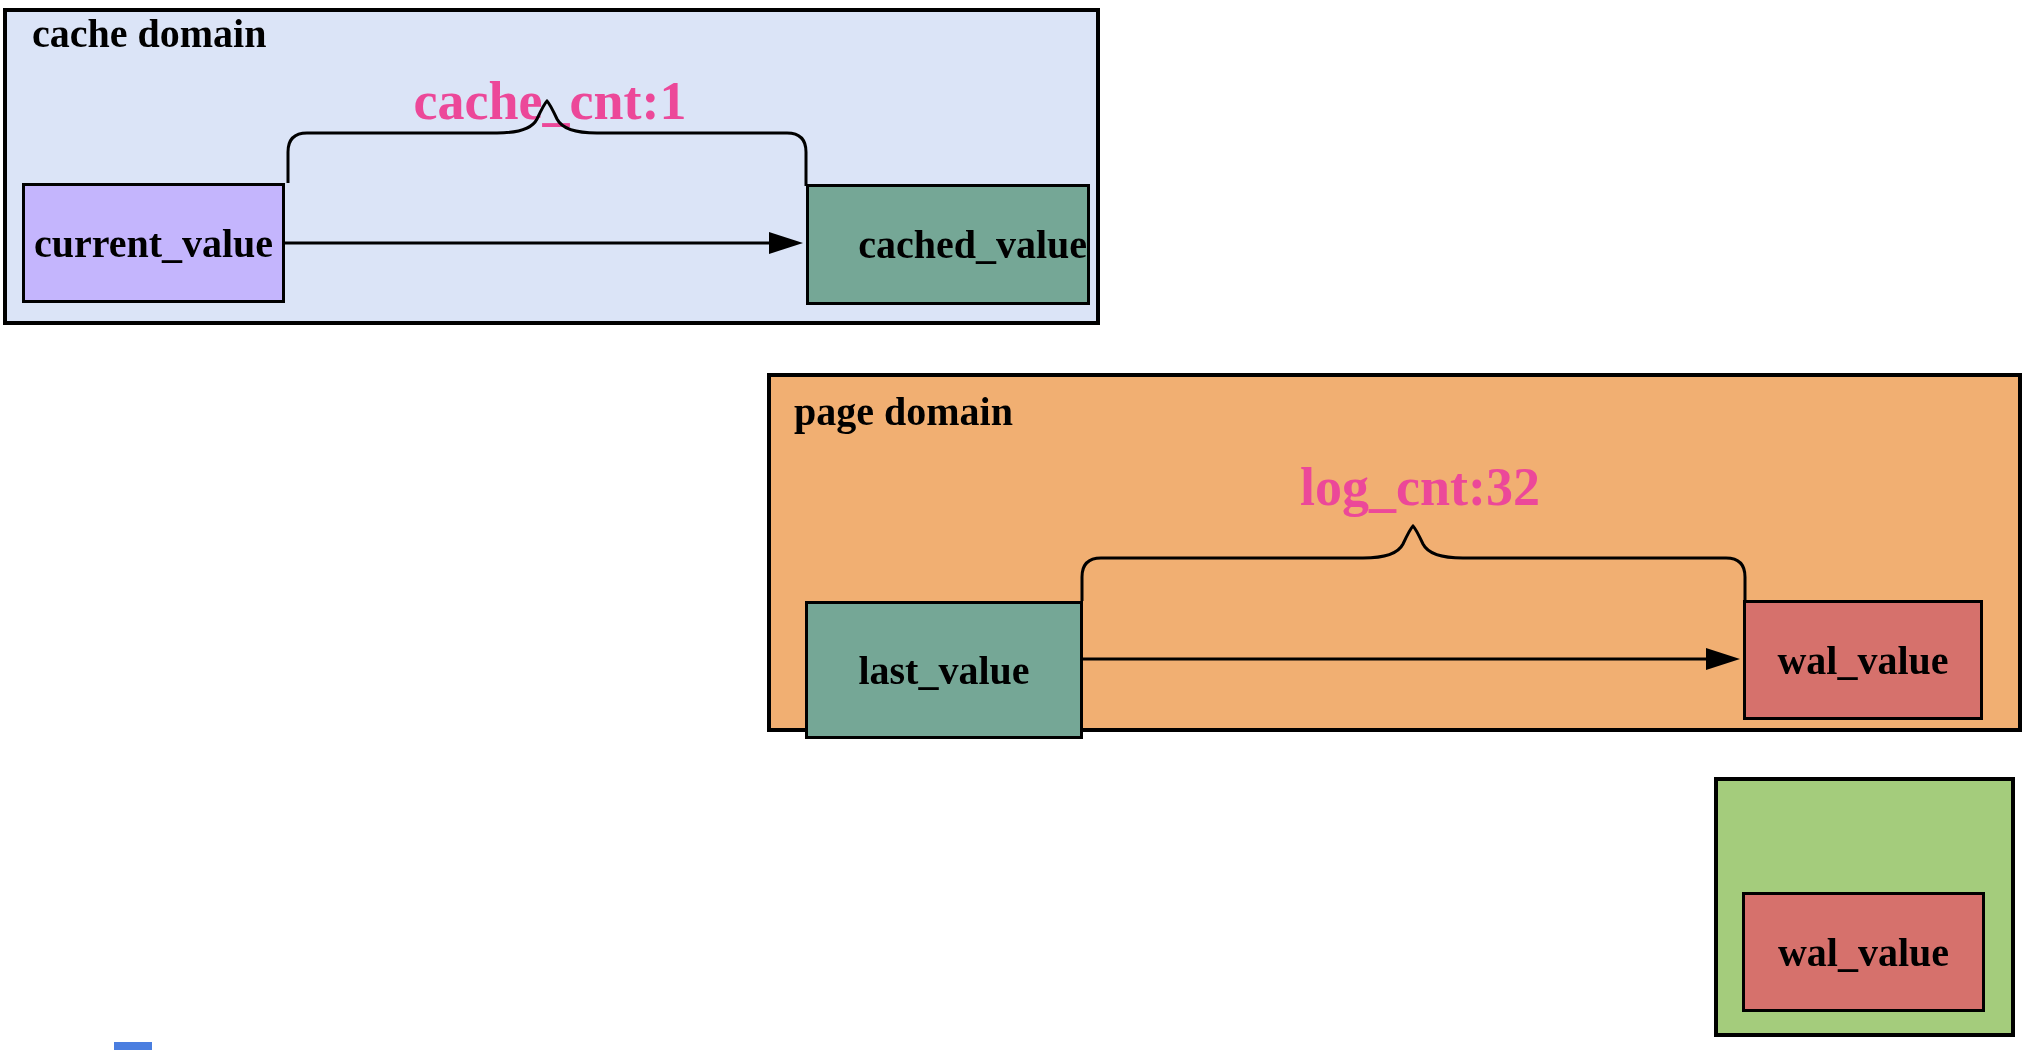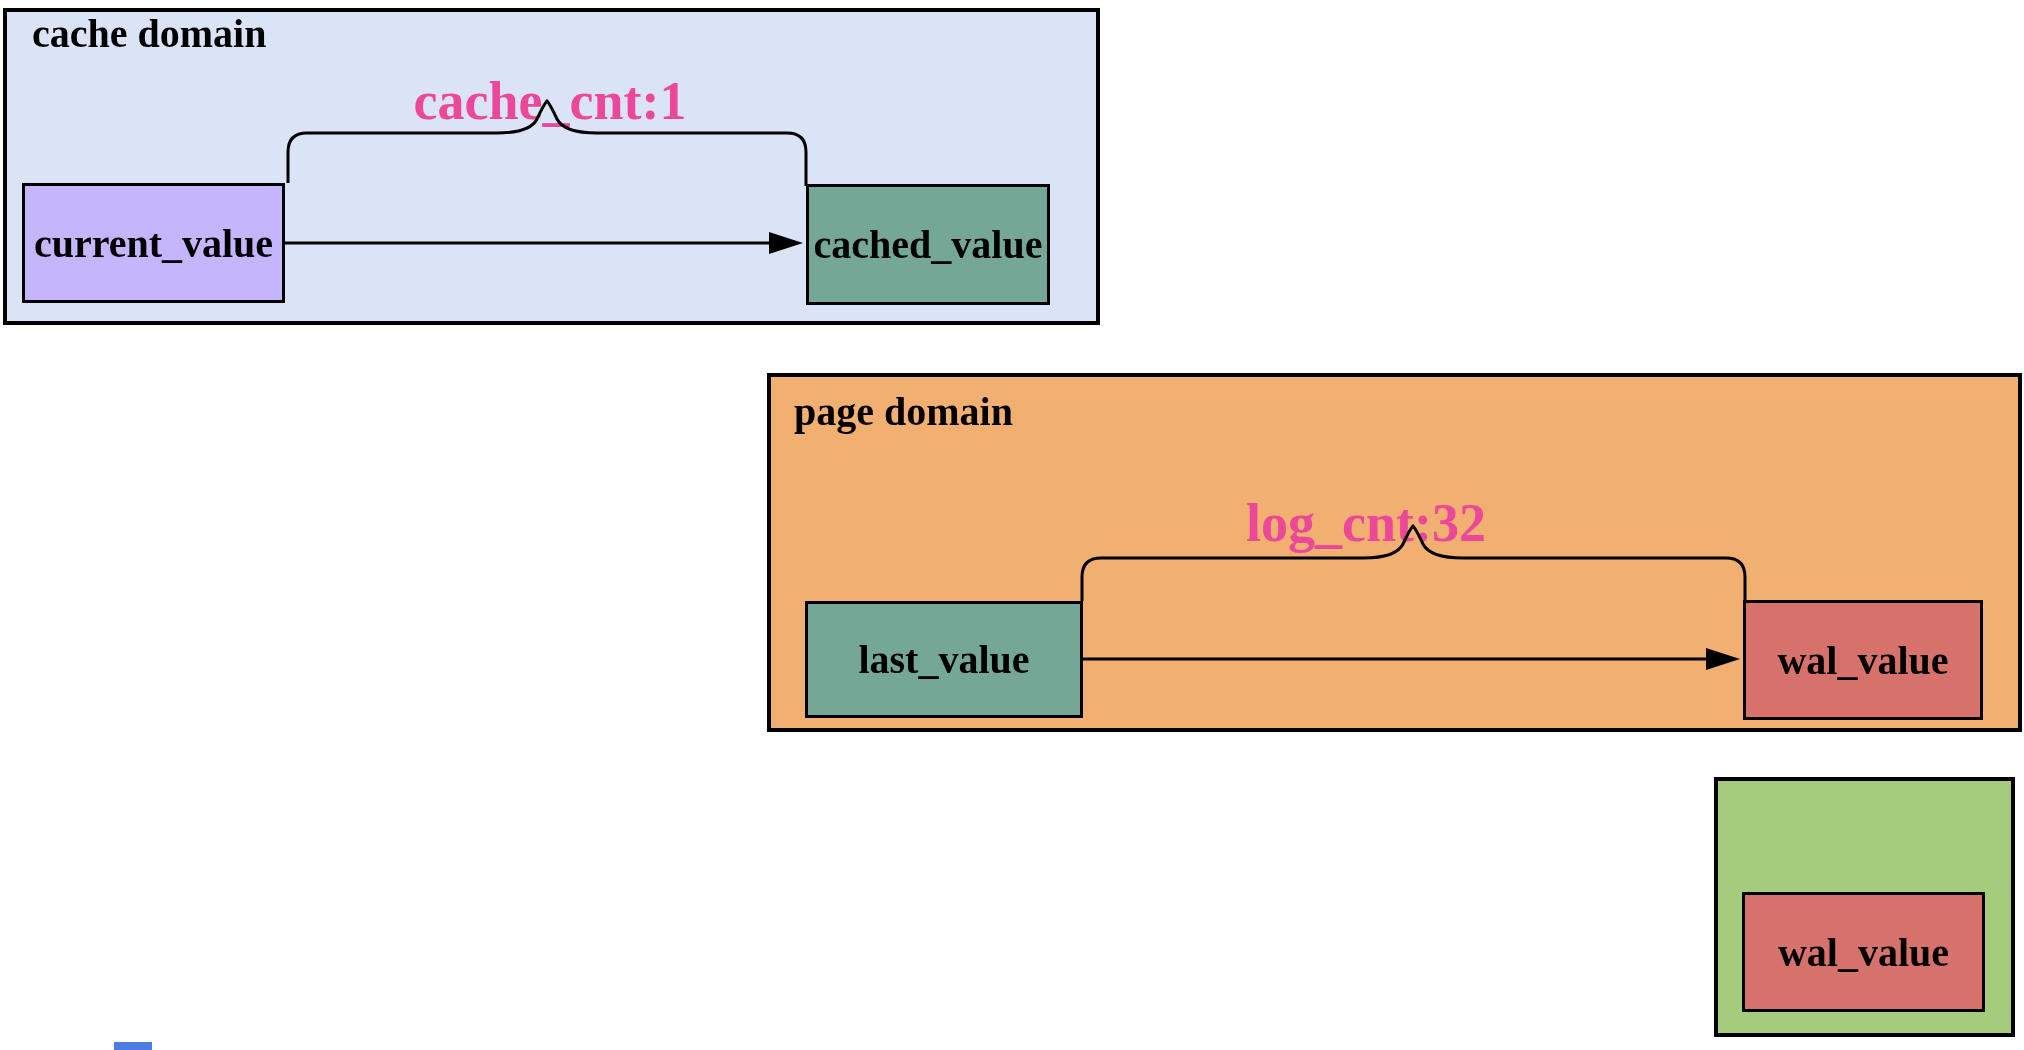--- a/index.html
+++ b/index.html
@@ -55,35 +55,35 @@
 <body>
 
 <div class="canvas">
 
   <div class="domain" style="left: 3px; top: 8px; width: 1097px; height: 317px; background-color: rgb(219, 228, 247);"></div>
   <div class="domain-title" style="left:32px;top:12px;">cache domain</div>
 
   <div class="node" style="left: 22px; top: 183px; width: 263px; height: 120px; background-color: #c4b5fd;">
     <span>current_value</span>
   </div>
-  <div class="node" style="left: 806px; top: 184px; width: 244px; height: 121px; background-color: rgb(117, 167, 150);">
+  <div class="node" style="left: 806px; top: 184px; width: 284px; height: 121px; background-color: rgb(117, 167, 150); justify-content: flex-end;">
     <span>cached_value</span>
   </div>
   <div class="edge-label" style="left:550px;top:70px;">cache_cnt:1</div>
 
   <div class="domain" style="left: 767px; top: 373px; width: 1255px; height: 359px; background-color: rgb(241, 175, 114);"></div>
   <div class="domain-title" style="left:794px;top:390px;">page domain</div>
 
-  <div class="node" style="left: 805px; top: 601px; width: 278px; height: 117px; background-color: rgb(117, 167, 150);">
+  <div class="node" style="left: 805px; top: 601px; width: 278px; height: 138px; background-color: rgb(117, 167, 150);">
     <span>last_value</span>
   </div>
   <div class="node" style="left: 1743px; top: 600px; width: 240px; height: 120px; background-color: rgb(214, 113, 108);">
     <span>wal_value</span>
   </div>
-  <div class="edge-label" style="left:1366px;top:456px;margin-top:36px;">log_cnt:32</div>
+  <div class="edge-label" style="left:1420px;top:456px;">log_cnt:32</div>
 
   <div class="domain" style="left: 1714px; top: 777px; width: 301px; height: 260px; background-color: rgb(164, 204, 124);"></div>
 
   <div class="node" style="left: 1742px; top: 892px; width: 243px; height: 120px; background-color: rgb(214, 113, 108);">
     <span>wal_value</span>
   </div>
 
   <svg class="layer" width="2024" height="1050" viewBox="0 0 2024 1050">
 
     <path d="M 288 183 L 288 152 Q 288 133 307 133 L 497 133 Q 530 133 537 119 Q 544 104 547 101 Q 550 104 557 119 Q 564 133 597 133 L 787 133 Q 806 133 806 152 L 806 186" fill="none" stroke="#000" stroke-width="3"></path>

